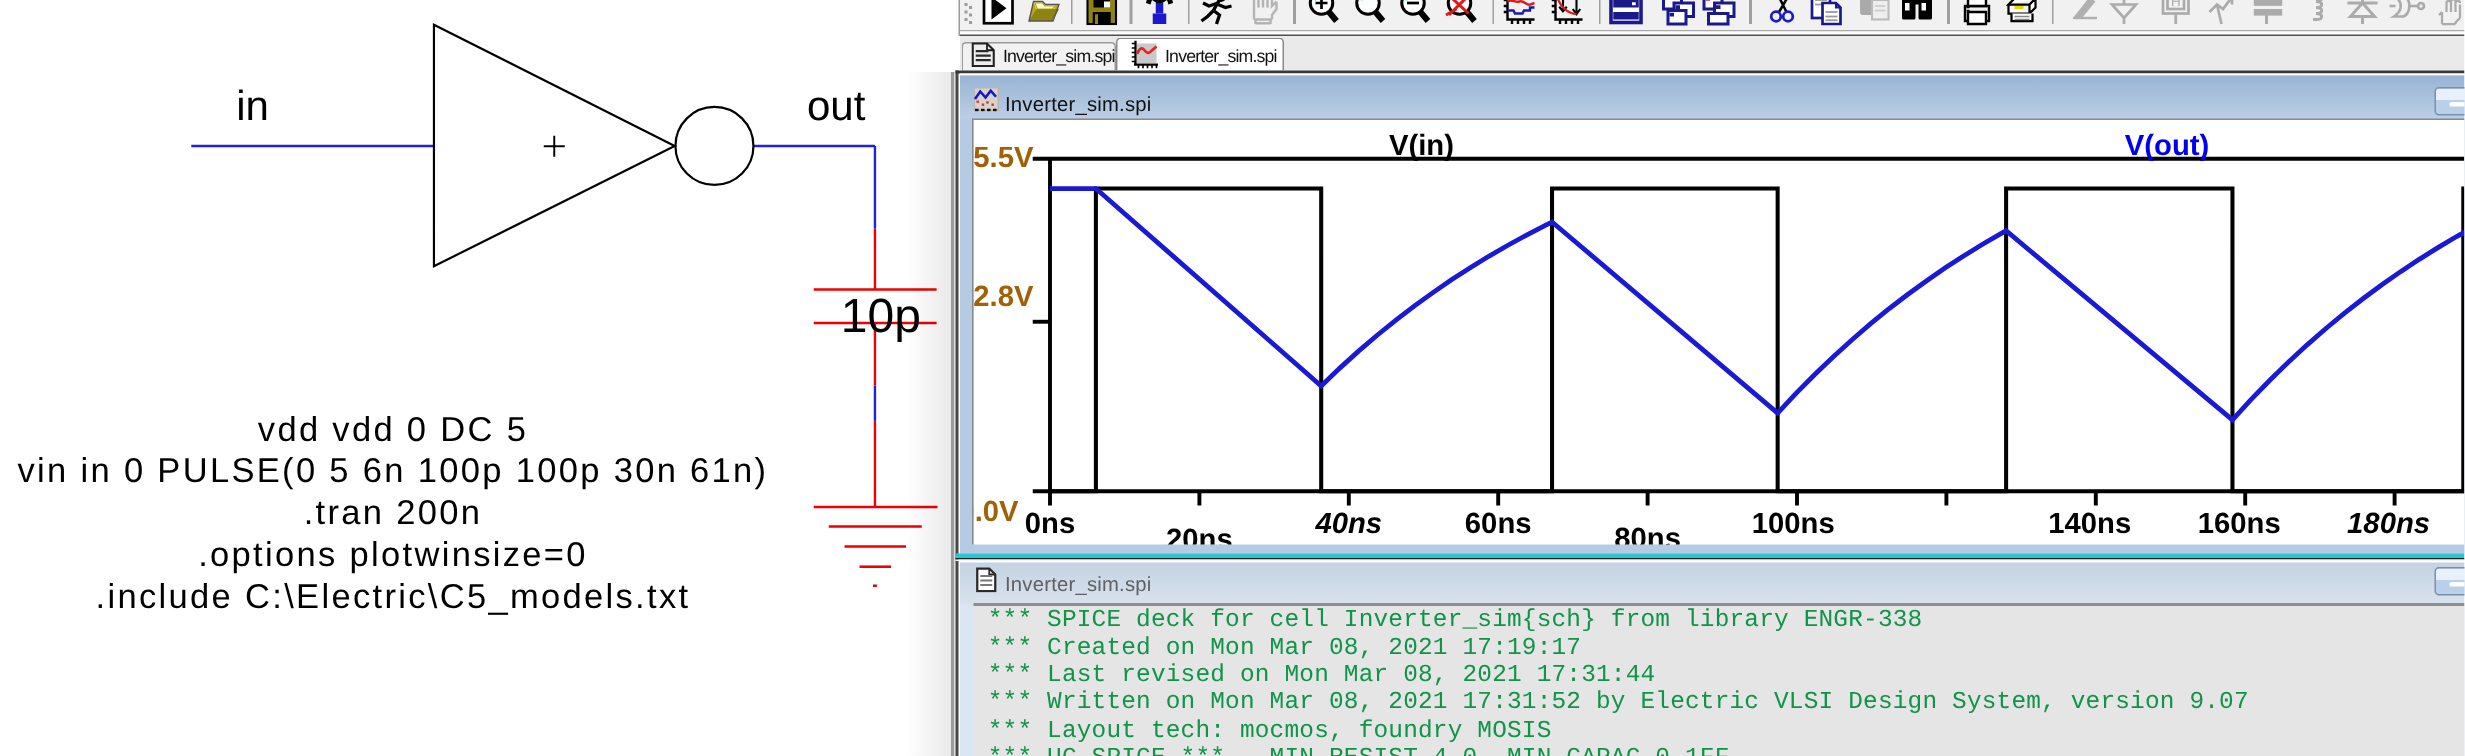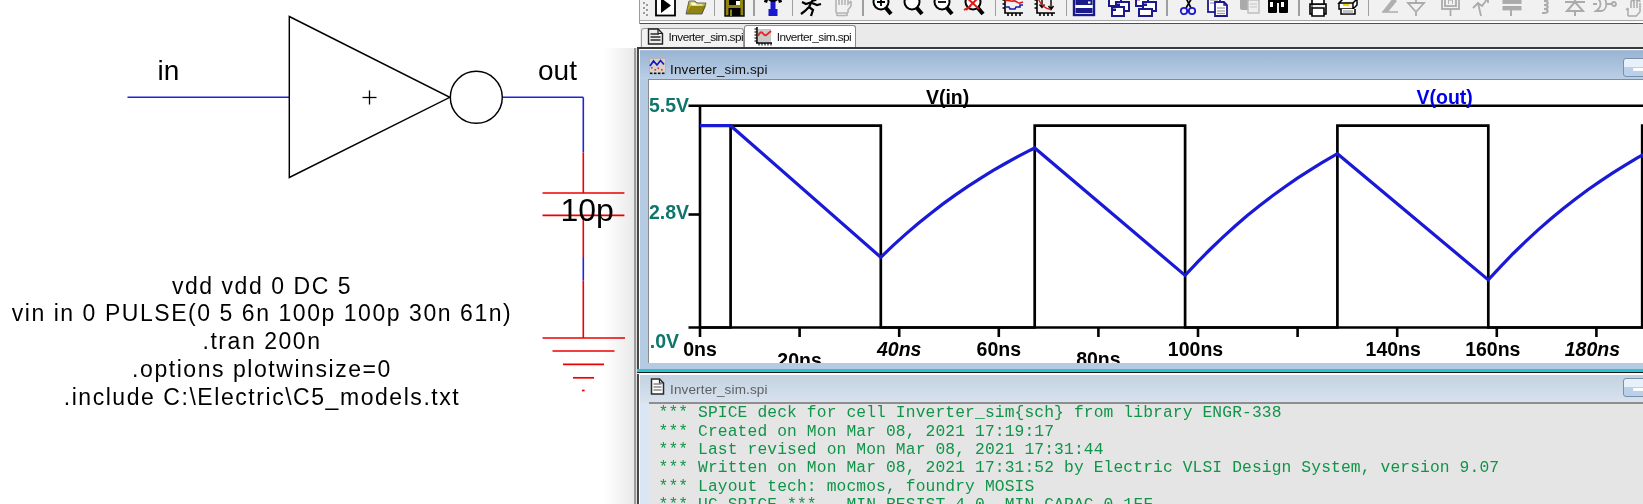--- a/index.html
+++ b/index.html
@@ -36,21 +36,21 @@
 
 #cyanline{left:636.6px;top:369.3px;width:1006.4px;height:2.4px;background:#29c6d2;}
 #blackline{left:636.6px;top:371.7px;width:1006.4px;height:1.6px;background:#1d1d1d;}
 #whiteline{left:636.6px;top:373.4px;width:1006.4px;height:1.1px;background:#f4f7fa;}
 #bw-frame{left:639.5px;top:374.5px;width:1003.5px;height:129.5px;background:linear-gradient(#c3d2e1 0px,#d8e2ee 27px,#dae6f3 29px);}
 #bw-grayline{left:648.5px;top:402.4px;width:994.5px;height:1.6px;background:#8e8e8e;}
 #bw-content{left:648.5px;top:404px;width:994.5px;height:100px;background:#e5e5e5;overflow:hidden;}
 #bw-title{left:670px;top:382px;font-size:13.5px;letter-spacing:0.15px;color:#5f6061;}
 #greentext{font-family:"Liberation Mono",monospace;font-size:16.3px;letter-spacing:0.12px;line-height:18.35px;color:#109448;white-space:pre;margin:0;padding:0.2px 0 0 10px;}
 
-.ylab{position:absolute;font-weight:bold;font-size:19.5px;color:#0f766e;width:60px;text-align:right;}
+.ylab{position:absolute;font-weight:bold;font-size:19.5px;color:#a16207;width:60px;text-align:right;}
 .xlab{position:absolute;font-weight:bold;font-size:19.5px;color:#000;width:80px;text-align:center;}
 </style></head>
 <body>
 
 <svg class="abs" style="left:0;top:0" width="640" height="504" viewBox="0 0 640 504">
   <g fill="none">
 
     <line x1="127.5" y1="97.3" x2="289" y2="97.3" stroke="#2222dd" stroke-width="1.6"></line>
     <line x1="502.3" y1="97.3" x2="583.3" y2="97.3" stroke="#2222dd" stroke-width="1.6"></line>
     <line x1="583.3" y1="97.3" x2="583.3" y2="152.5" stroke="#2222dd" stroke-width="1.6"></line>
@@ -345,21 +345,21 @@
       <path d="M40.5 25.8 H995"></path>
       <path d="M40.5 247.5 H995"></path>
       <path d="M52 25.8 V257"></path>
       <path d="M40.5 134.5 H52"></path>
       <path d="M151.6 247.5 V257 M251.2 247.5 V257 M350.8 247.5 V257 M450.4 247.5 V257 M550 247.5 V257 M649.6 247.5 V257 M749.2 247.5 V257 M848.8 247.5 V257 M948.4 247.5 V257"></path>
     </g>
     <path fill="none" stroke="#000" stroke-width="2.7" d="M52 247.5 H82.6 V45.7 H232.8 V247.5 H386.7 V45.7 H537.1 V247.5 H689.4 V45.7 H840.3 V247.5 H994.2 V45.7 H995"></path>
     <polyline fill="none" stroke="#1a1ad6" stroke-width="3.2" points="52.0,45.7 82.6,45.7 232.8,177.3 245.2,165.4 257.7,154.1 270.1,143.5 282.6,133.4 295.0,123.9 307.5,114.9 319.9,106.4 332.4,98.3 344.8,90.7 357.3,83.5 369.7,76.7 382.2,70.2 386.7,68.0 537.1,195.4 549.5,182.1 562.0,169.5 574.4,157.6 586.9,146.3 599.3,135.6 611.8,125.5 624.2,116.0 636.7,107.0 649.1,98.4 661.6,90.3 674.0,82.7 686.5,75.4 689.4,73.8 840.3,199.9 852.8,186.3 865.2,173.5 877.7,161.3 890.1,149.9 902.6,139.0 915.0,128.7 927.5,119.0 939.9,109.8 952.4,101.1 964.8,92.9 977.3,85.1 989.7,77.7 994.2,75.2 1015.6,93.7"></polyline>
   </svg>
   <div class="ylab" style="left:-19.5px;top:14px;">5.5V</div>
-  <div class="ylab" style="left:-19.5px;top:121px;">2.8V</div>
+  <div class="ylab" style="left:-19.5px;top:107px;">2.8V</div>
   <div class="ylab" style="left:-19.5px;top:250px;text-align:center;">0.0V</div>
   <div class="xlab" style="left:11.5px;top:258.2px;">0ns</div>
   <div class="xlab" style="left:111.1px;top:258.2px;margin-top:11px;">20ns</div>
   <div class="xlab" style="left:210.7px;top:258.2px;font-style:italic;">40ns</div>
   <div class="xlab" style="left:310.3px;top:258.2px;">60ns</div>
   <div class="xlab" style="left:409.9px;top:268px;">80ns</div>
   <div class="xlab" style="left:507px;top:258.2px;">100ns</div>
   <div class="xlab" style="left:605.1px;top:275px;margin-top:36px;">120ns</div>
   <div class="xlab" style="left:704.7px;top:258.2px;">140ns</div>
   <div class="xlab" style="left:804.3px;top:258.2px;">160ns</div>

